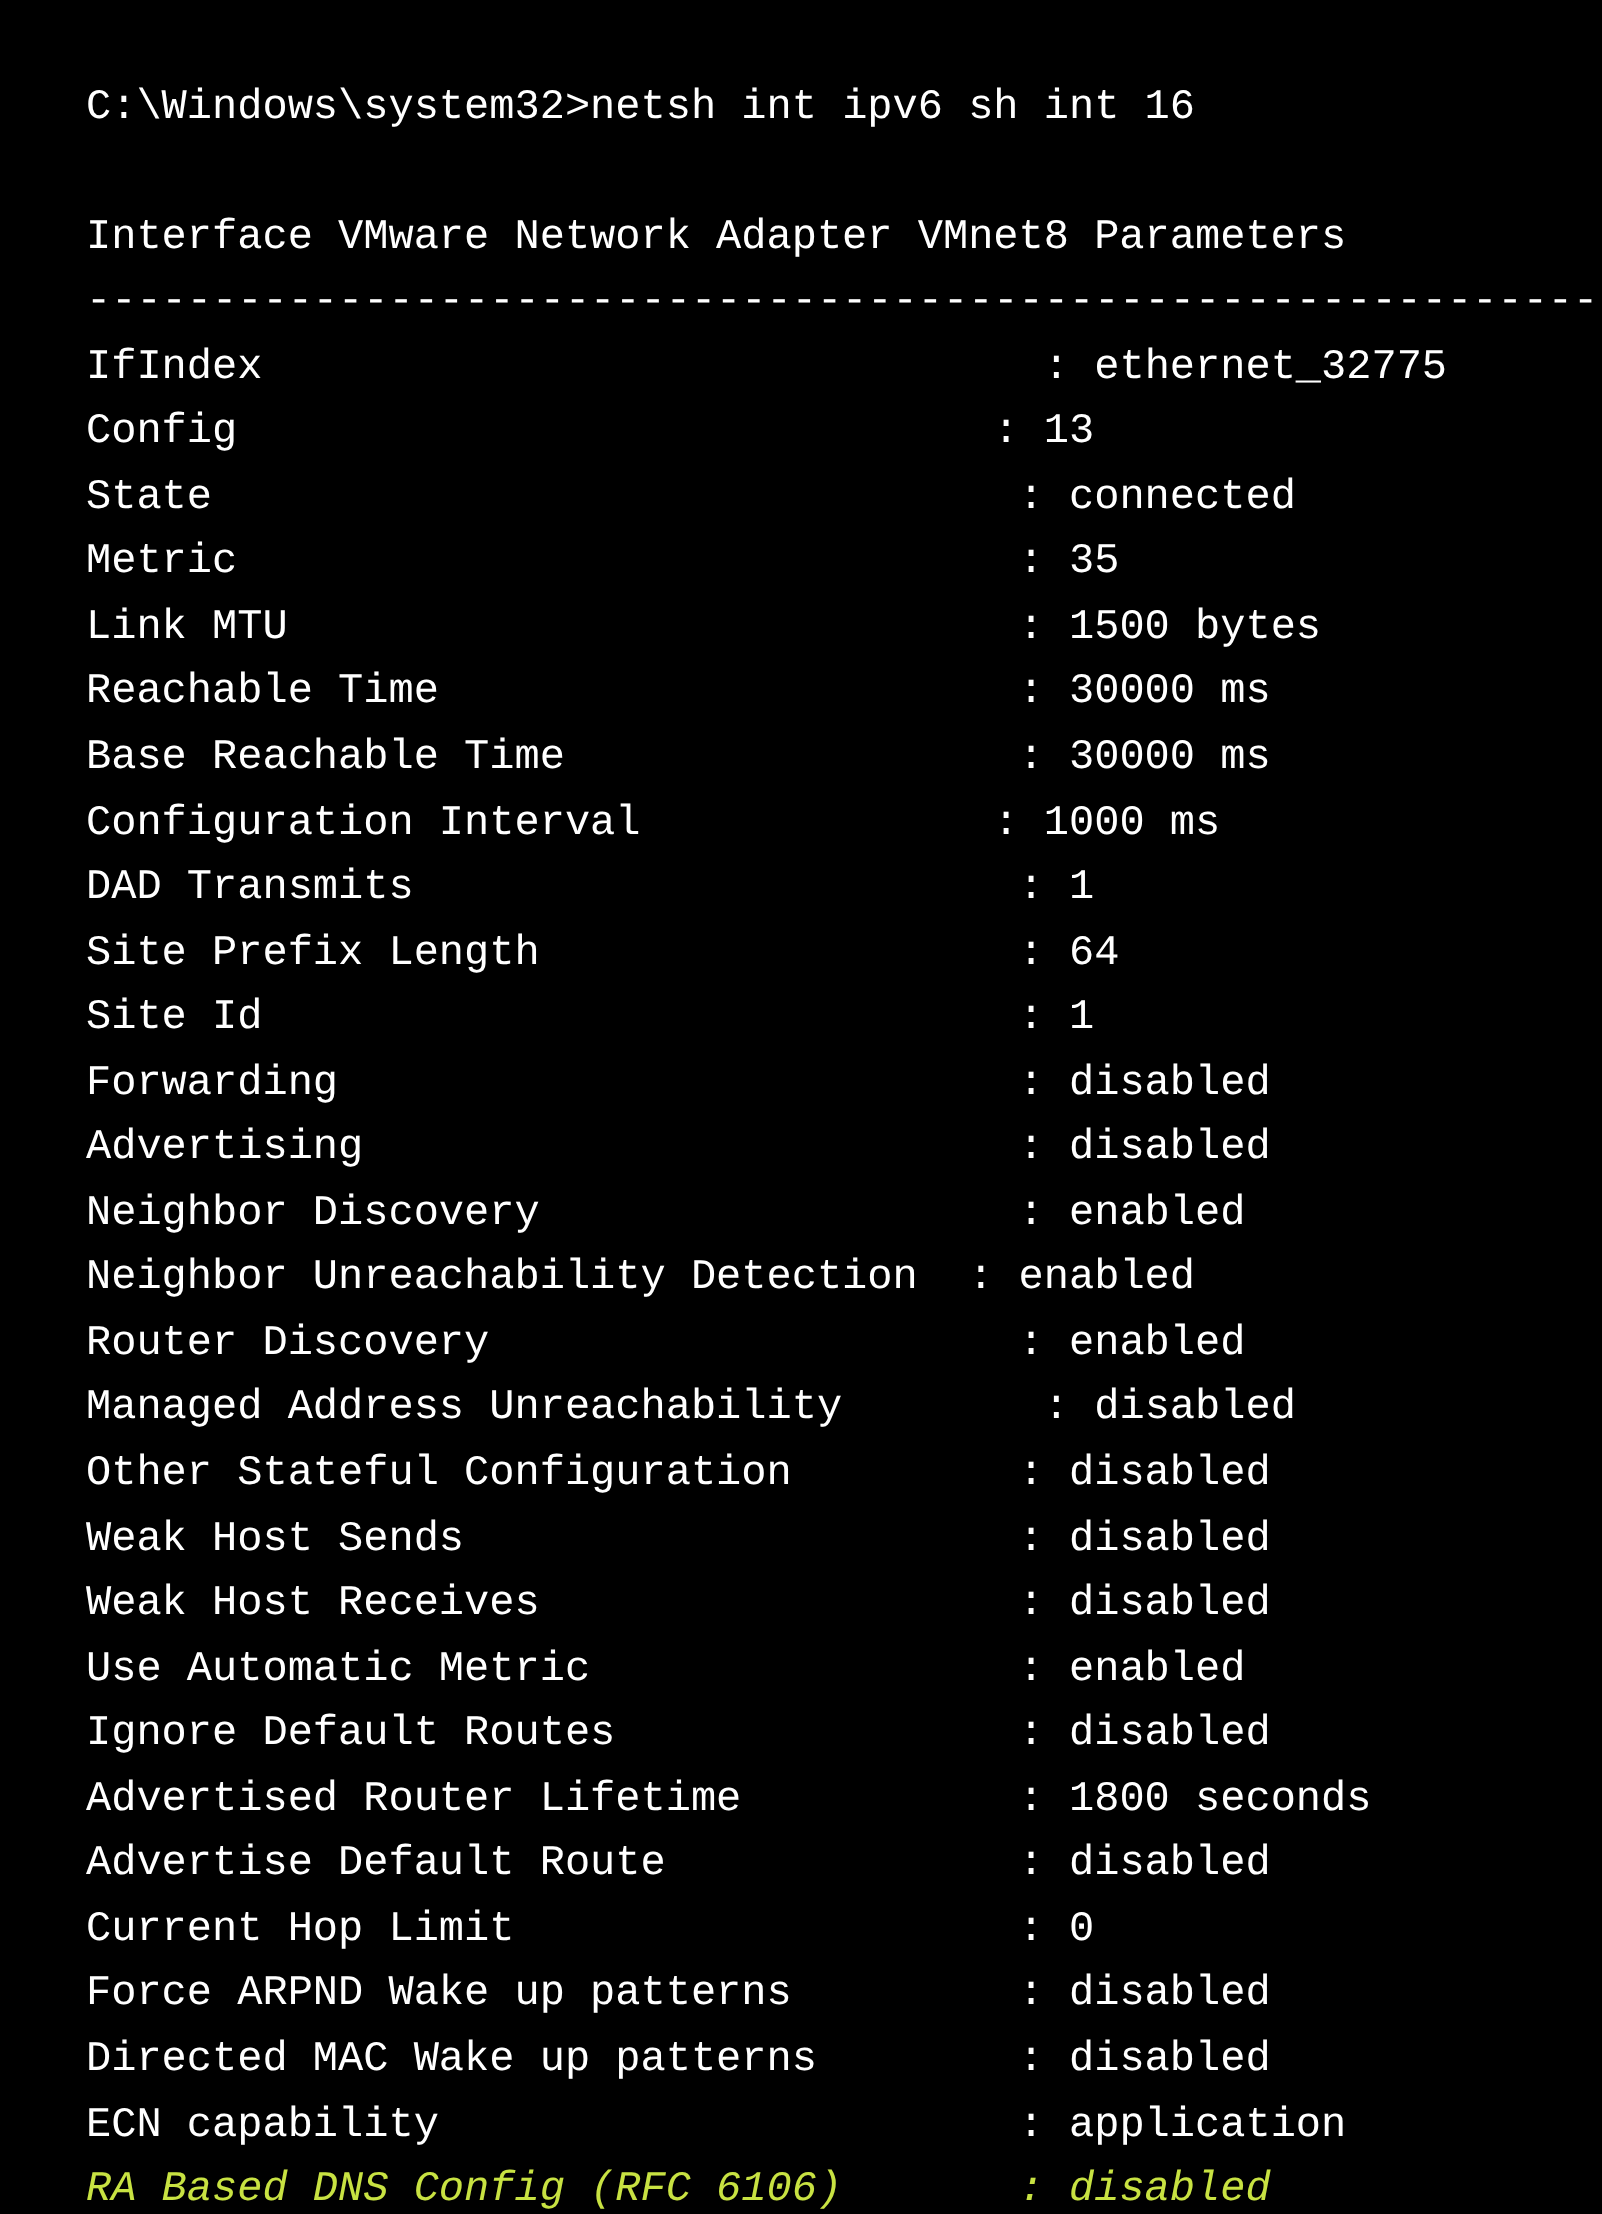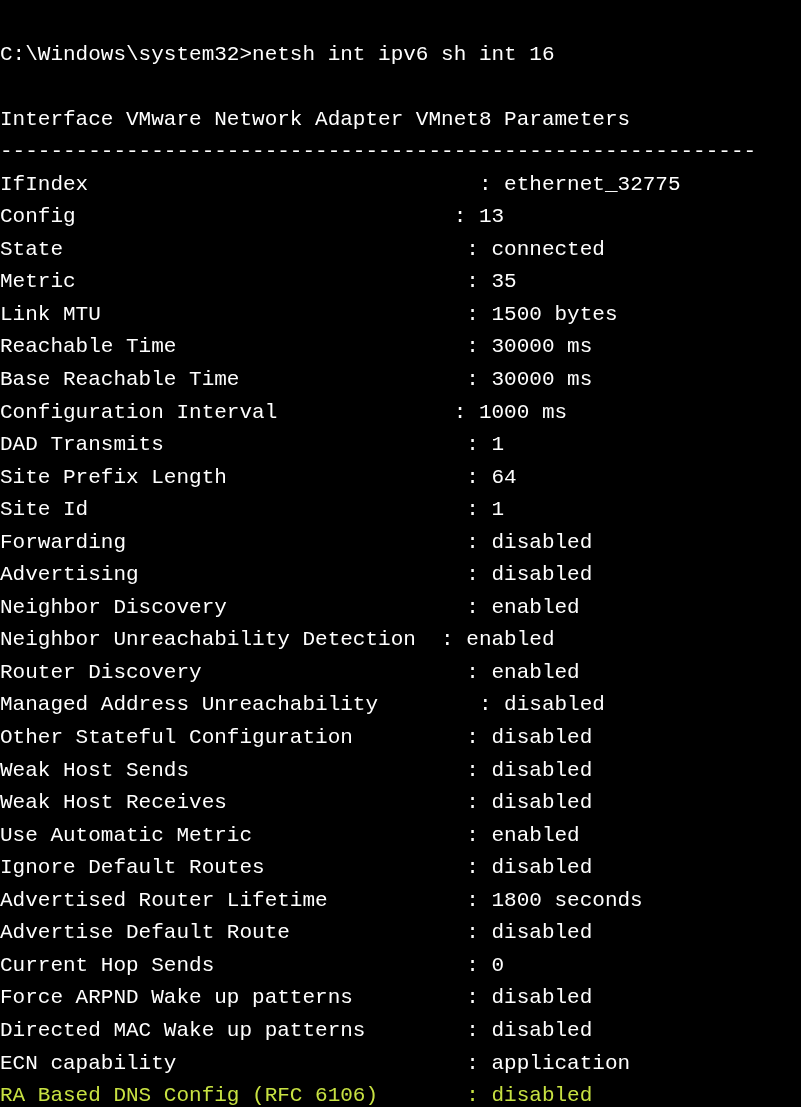--- a/index.html
+++ b/index.html
@@ -12,23 +12,25 @@
     line-height: 1.55;
   }
   .terminal {
     padding: 6px 0 6px 0;
     width: 801px;
     box-sizing: border-box;
     white-space: pre;
   }
   .line {
     white-space: pre;
+    margin-left: 43px;
   }
   .hl {
     color: #c8e242; 
+    font-style: italic;
   }
 </style>
 </head>
 <body>
 
 <div class="terminal">
 <span class="line"><span>C:\Windows\system32&gt;</span><span>netsh int ipv6 sh int 16</span></span>
 <span class="line"></span>
 <span class="line">Interface VMware Network Adapter VMnet8 Parameters</span>
 <span class="line">------------------------------------------------------------</span>
@@ -49,20 +51,20 @@
 <span class="line"><span>Neighbor Unreachability Detection  </span><span>: </span><span>enabled</span></span>
 <span class="line"><span>Router Discovery                     </span><span>: </span><span>enabled</span></span>
 <span class="line"><span>Managed Address Unreachability        </span><span>: </span><span>disabled</span></span>
 <span class="line"><span>Other Stateful Configuration         </span><span>: </span><span>disabled</span></span>
 <span class="line"><span>Weak Host Sends                      </span><span>: </span><span>disabled</span></span>
 <span class="line"><span>Weak Host Receives                   </span><span>: </span><span>disabled</span></span>
 <span class="line"><span>Use Automatic Metric                 </span><span>: </span><span>enabled</span></span>
 <span class="line"><span>Ignore Default Routes                </span><span>: </span><span>disabled</span></span>
 <span class="line"><span>Advertised Router Lifetime           </span><span>: </span><span>1800 seconds</span></span>
 <span class="line"><span>Advertise Default Route              </span><span>: </span><span>disabled</span></span>
-<span class="line"><span>Current Hop Sends                    </span><span>: </span><span>0</span></span>
+<span class="line"><span>Current Hop Limit                    </span><span>: </span><span>0</span></span>
 <span class="line"><span>Force ARPND Wake up patterns         </span><span>: </span><span>disabled</span></span>
 <span class="line"><span>Directed MAC Wake up patterns        </span><span>: </span><span>disabled</span></span>
 <span class="line"><span>ECN capability                       </span><span>: </span><span>application</span></span>
 <span class="line hl"><span>RA Based DNS Config (RFC 6106)       </span><span>: </span><span>disabled</span></span>
 
 </div>
 </div>
 
 </body></html>

